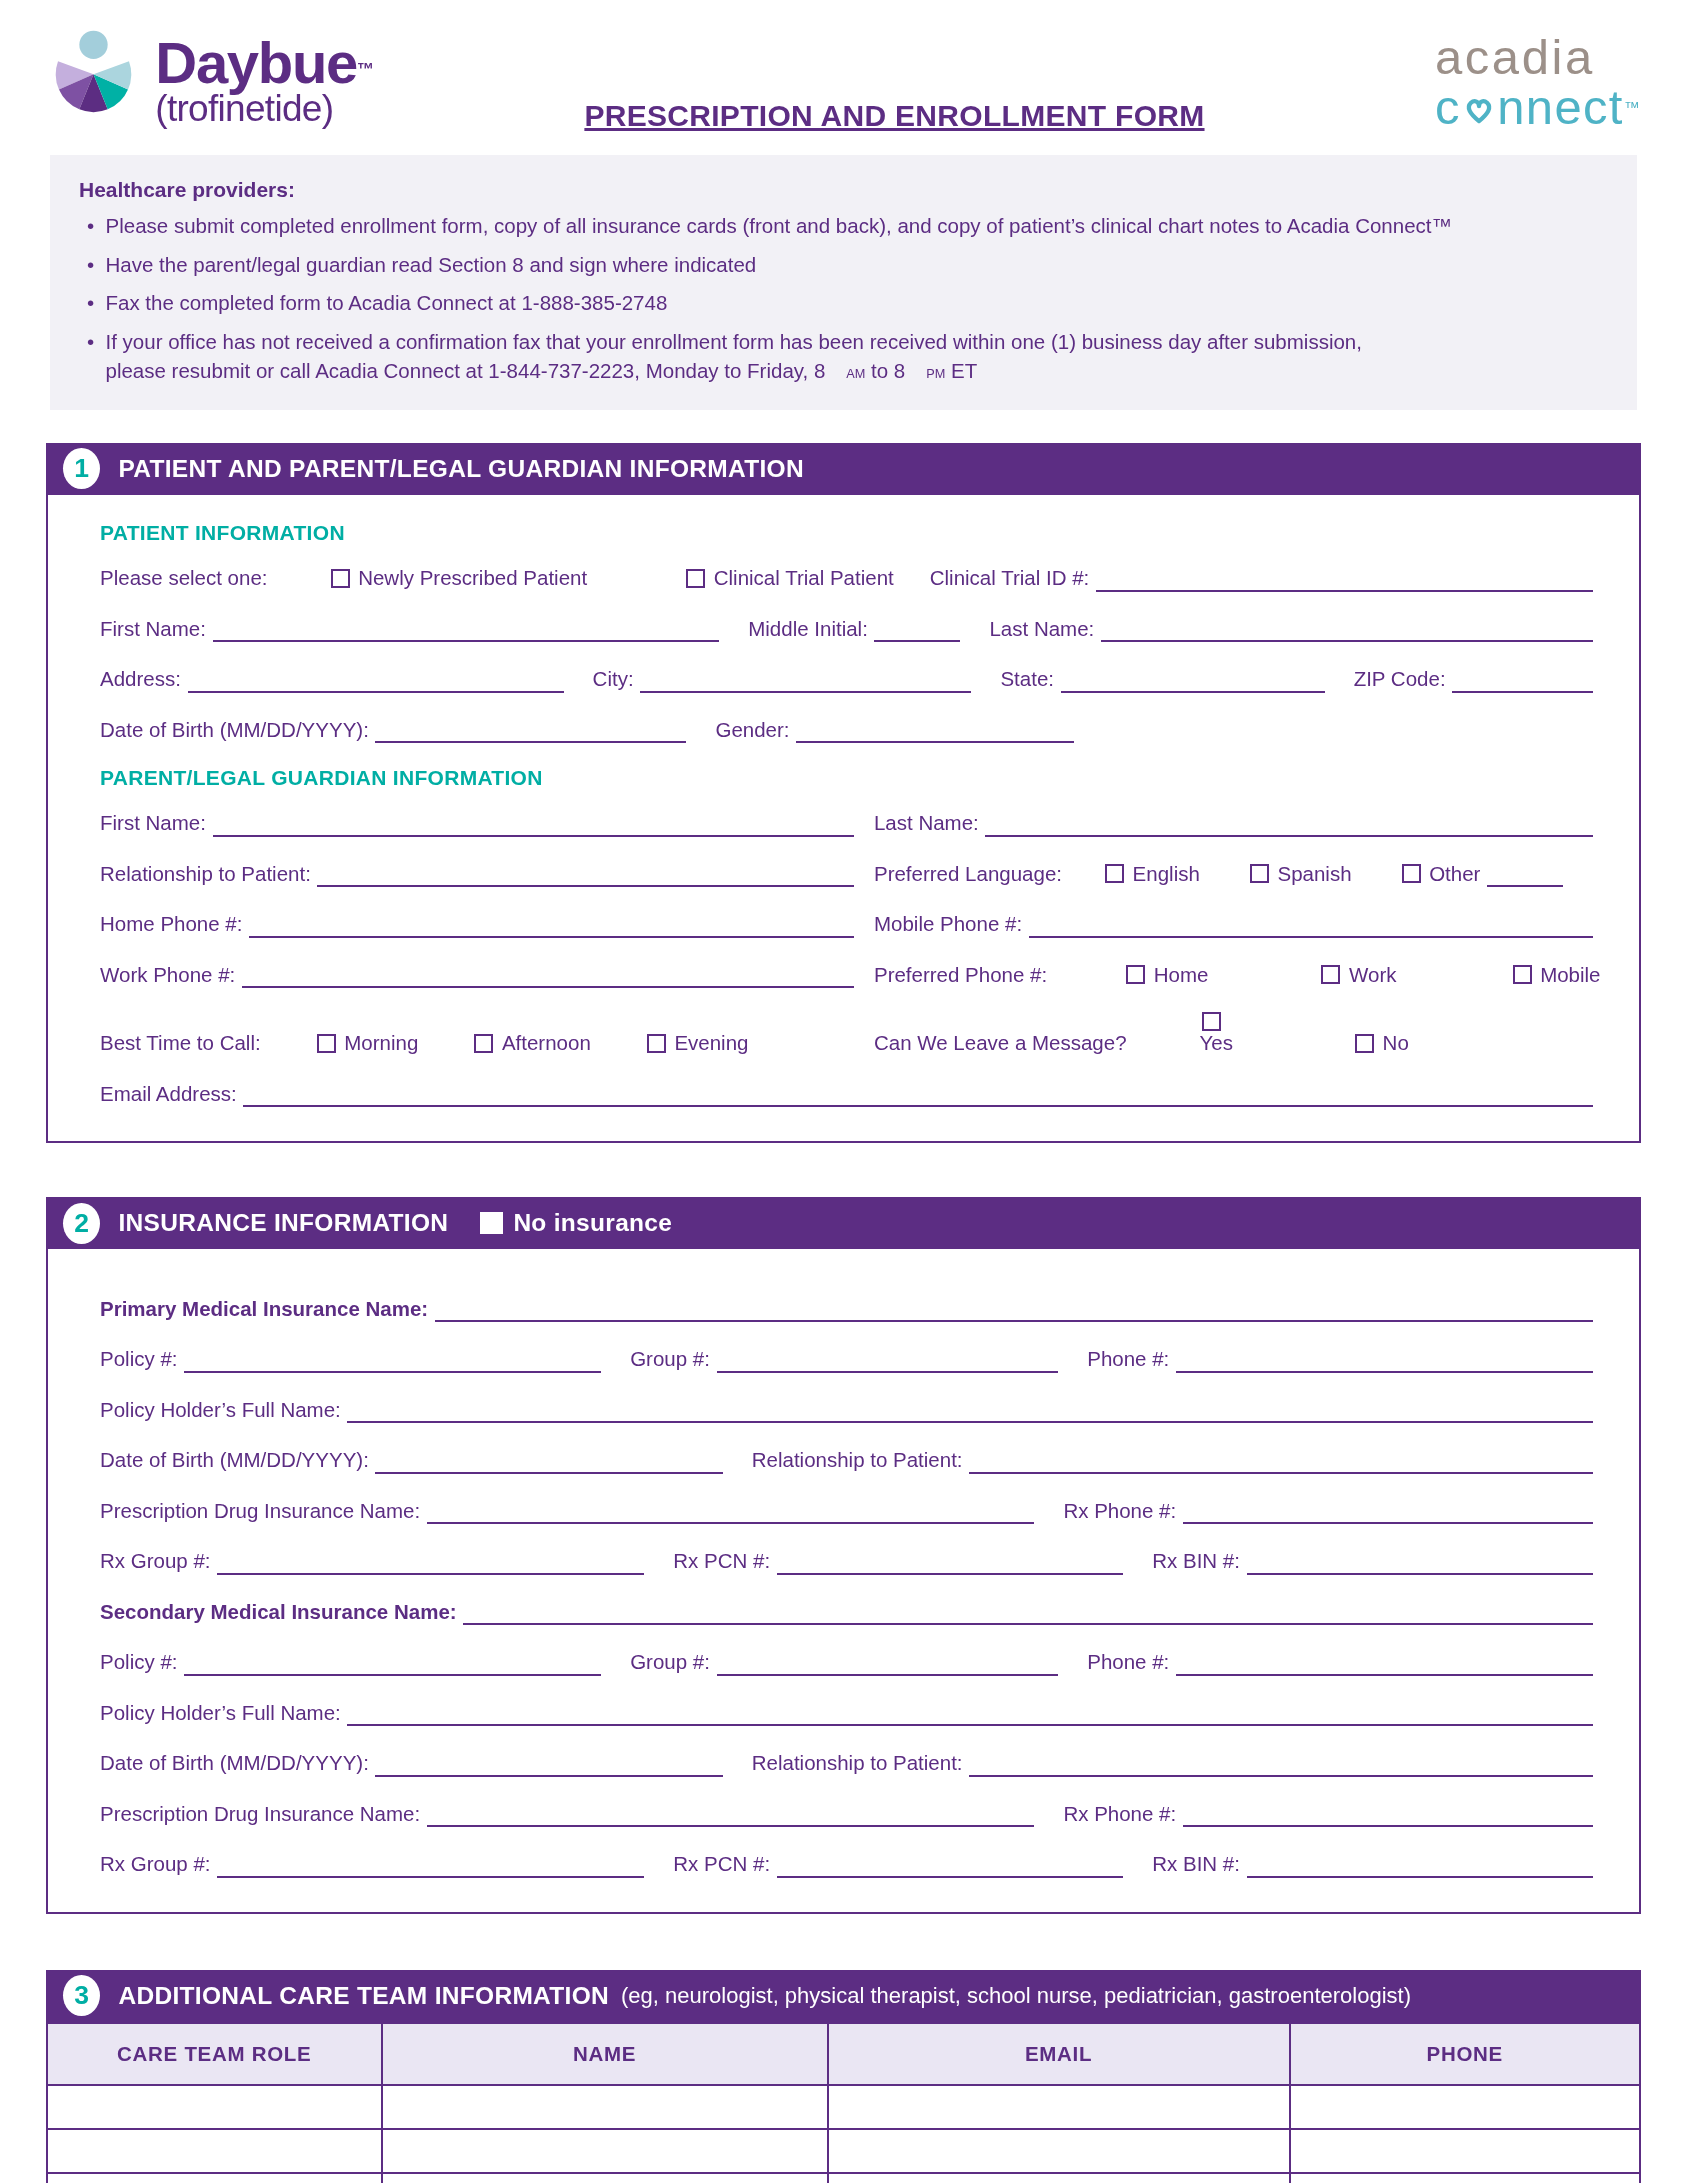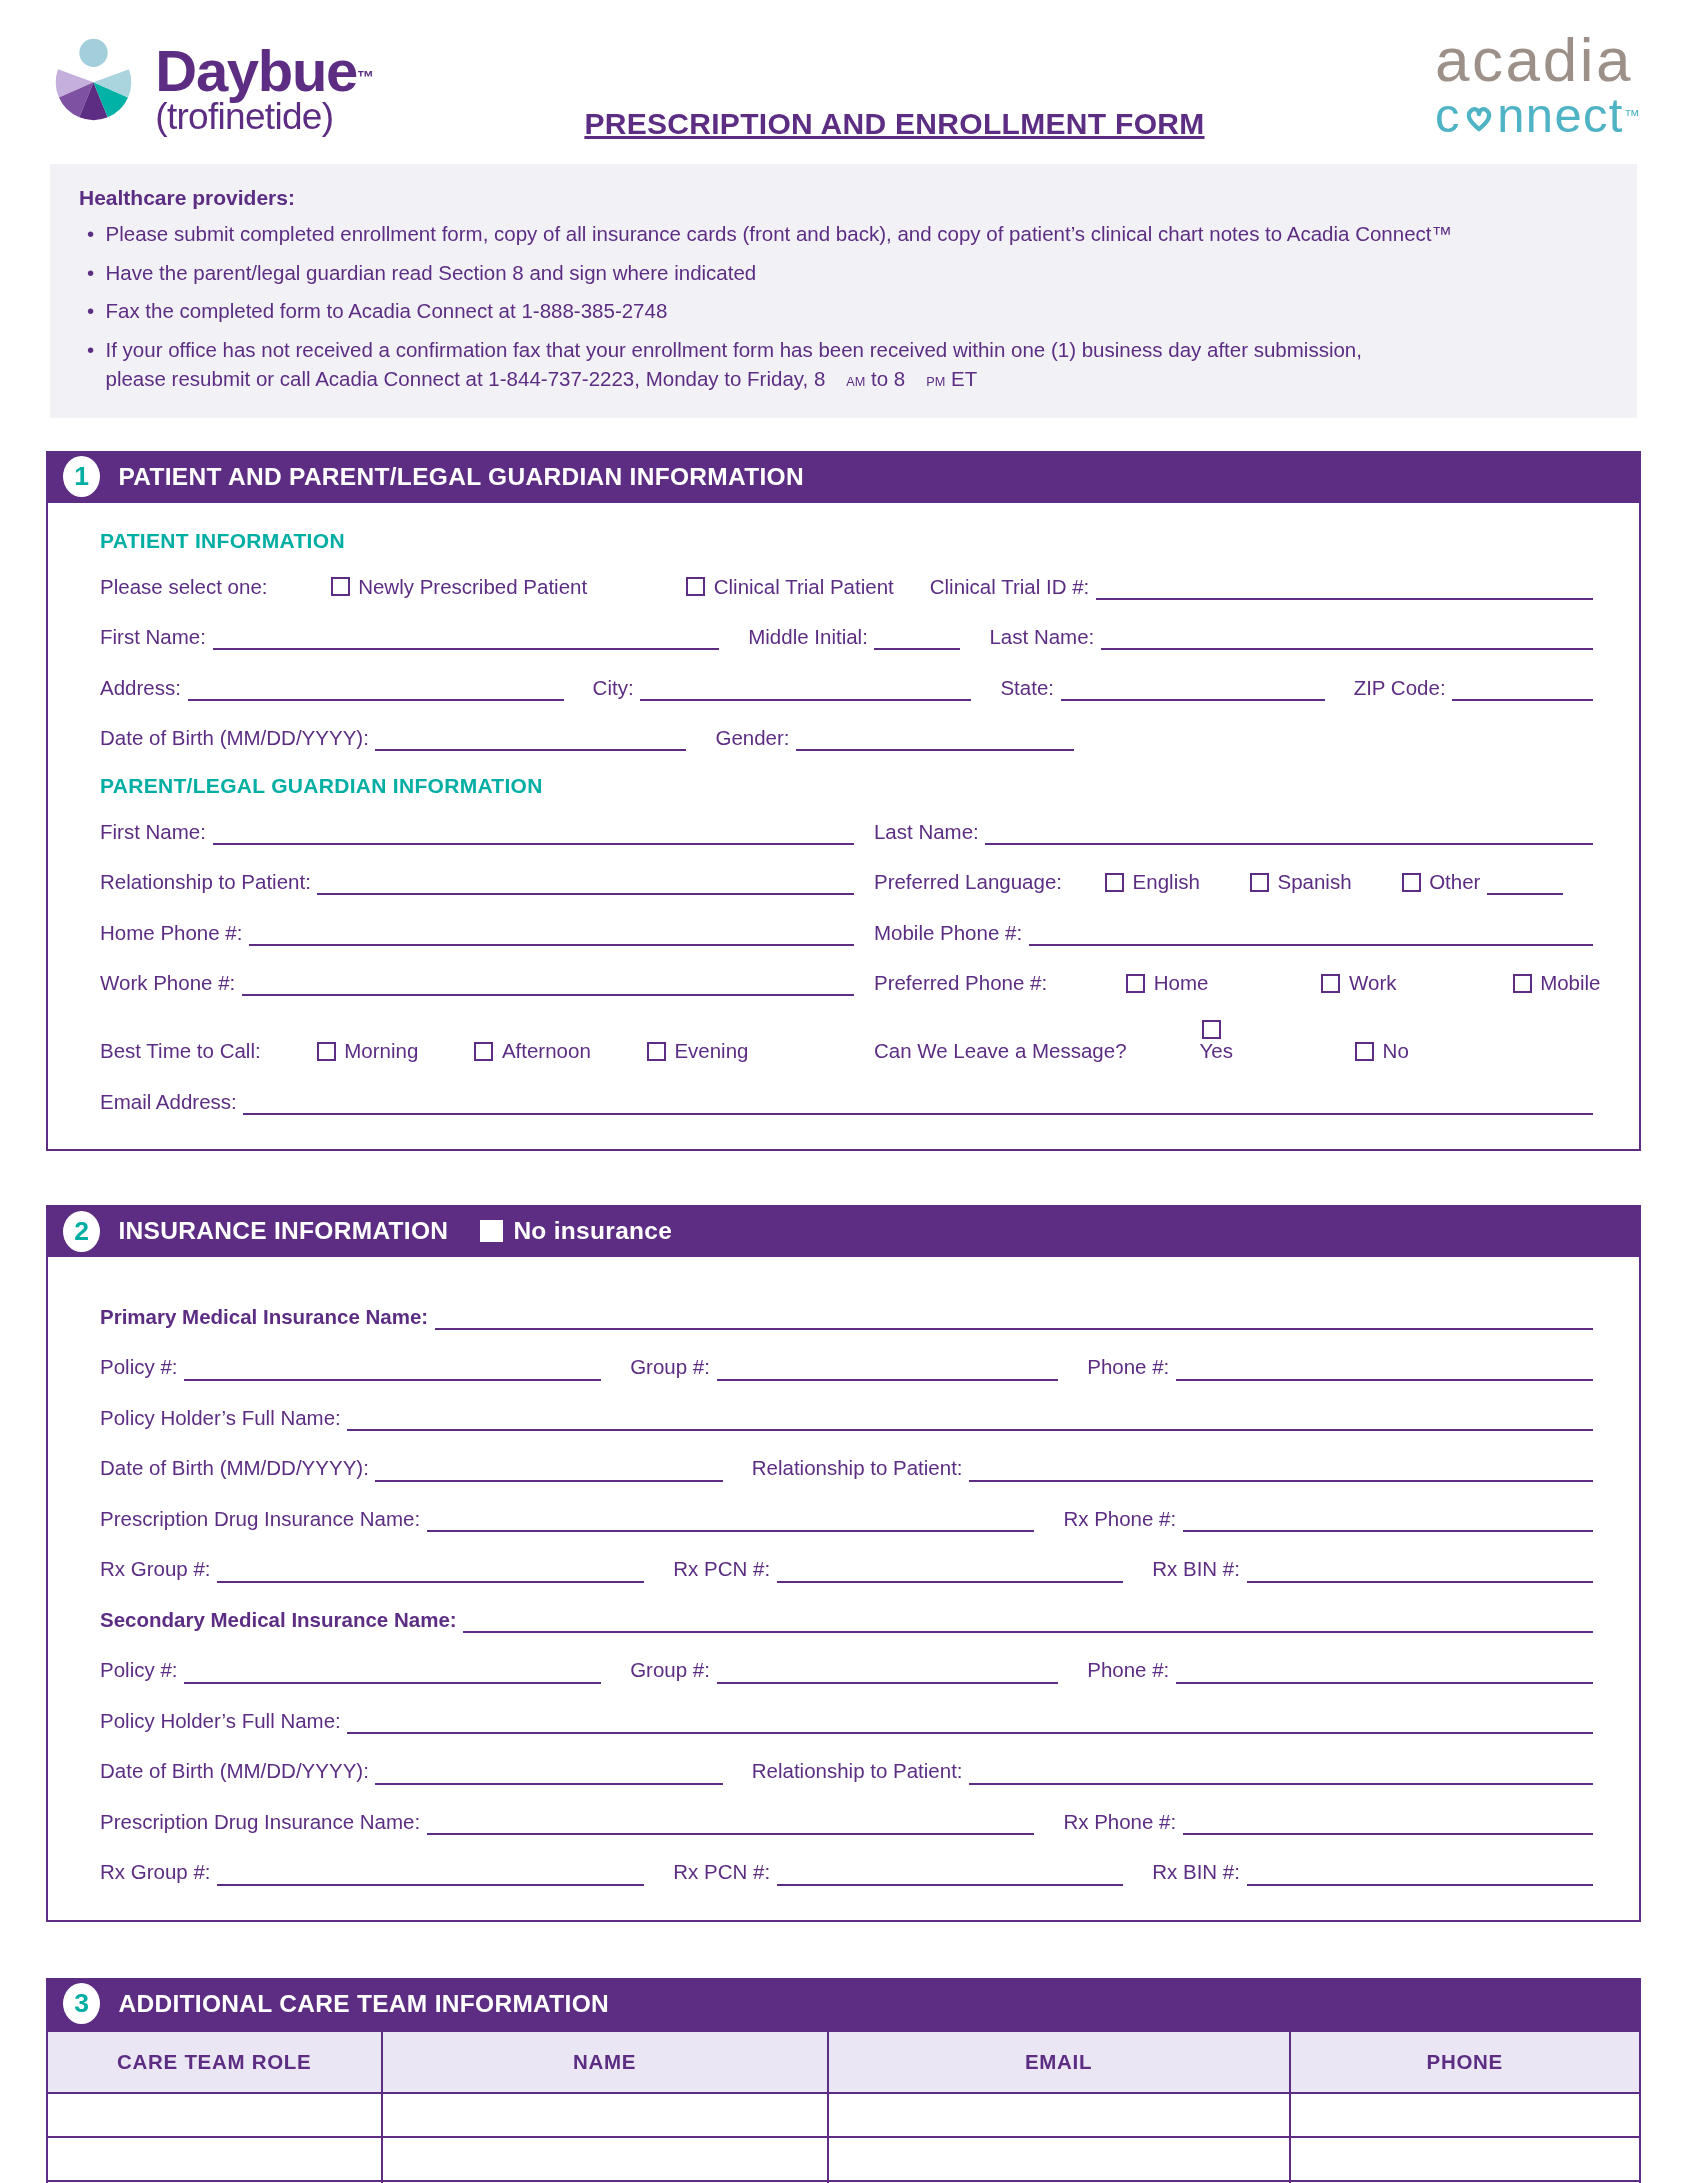--- a/index.html
+++ b/index.html
@@ -24,21 +24,21 @@
   
   .header{display:flex;align-items:flex-end;padding:28px 46px 9.3px 41px;}
   .logo-left{display:flex;align-items:center;flex:0 0 auto;}
   .logo-mark{width:105px;height:105px;flex:none;}
   .logo-words{margin-left:9.3px;line-height:0.95;}
   .daybue-word{font-size:58px;font-weight:bold;letter-spacing:-1.3px;}
   .daybue-tm{font-size:17px;vertical-align:super;font-weight:bold;}
   .daybue-sub{font-size:37px;letter-spacing:-0.7px;margin-top:1.3px;}
   .form-title{flex:1 1 auto;text-align:center;font-size:30px;font-weight:bold;letter-spacing:0.3px;padding-right:20px;text-decoration:underline;}
   .acadia{flex:0 0 auto;line-height:1.02;text-align:left;}
-  .acadia-l1{font-size:62px;color:var(--acadia-gray);letter-spacing:2.6px;}
+  .acadia-l1{font-size:49px;color:var(--acadia-gray);letter-spacing:2.6px;}
   .acadia-l2{font-size:49px;color:var(--acadia-teal);letter-spacing:1.3px;display:flex;align-items:center;}
   .acadia-tm{font-size:16px;vertical-align:super;color:var(--acadia-teal);}
   .heart{width:34px;height:34px;margin:4px 1.3px 0 1.3px;}
 
   
   .notice{margin:13.2px 50px 0;background:var(--graybox);padding:22.5px 29px 25px;}
   .notice-h{font-weight:bold;font-size:21px;}
   .notice ul{margin:9.3px 0 0;padding:0;list-style:none;}
   .notice li{padding-left:26.5px;position:relative;margin-top:9.3px;line-height:1.42;}
   .notice li::before{content:"•";position:absolute;left:8px;}
@@ -382,20 +382,21 @@
       <span class="ln fx19"></span>
     </div>
 
   </div>
 </div>
 
 <div class="section sec-s3">
   <div class="sec-bar">
     <div class="num">3</div>
     <div class="bar-title">ADDITIONAL CARE TEAM INFORMATION</div>
+    <div class="bar-sub">(eg, neurologist, physical therapist, school nurse, pediatrician, gastroenterologist)</div>
   </div>
   <table class="care-table">
     <colgroup>
       <col style="width:21%">
         <col style="width:28%">
         <col style="width:29%">
         <col style="width:22%">
     </colgroup>
     <thead>
       <tr>

